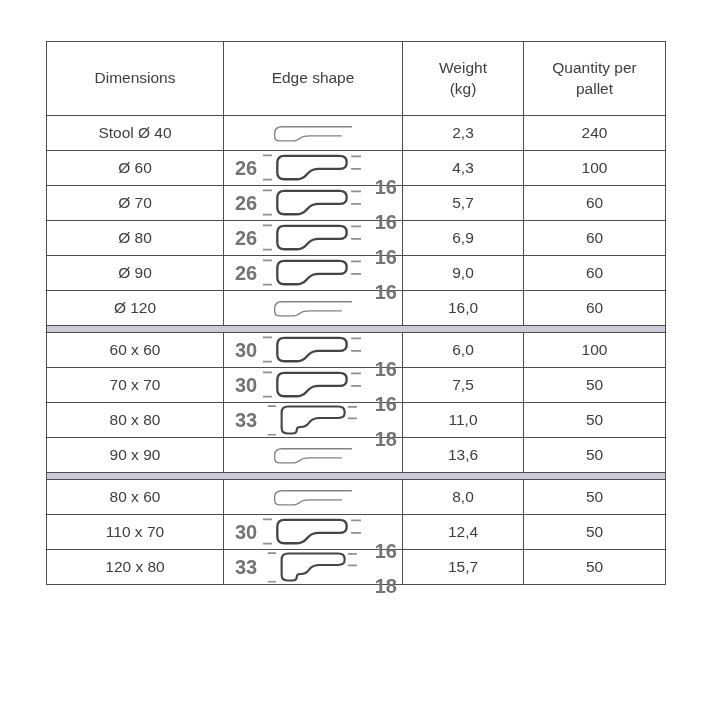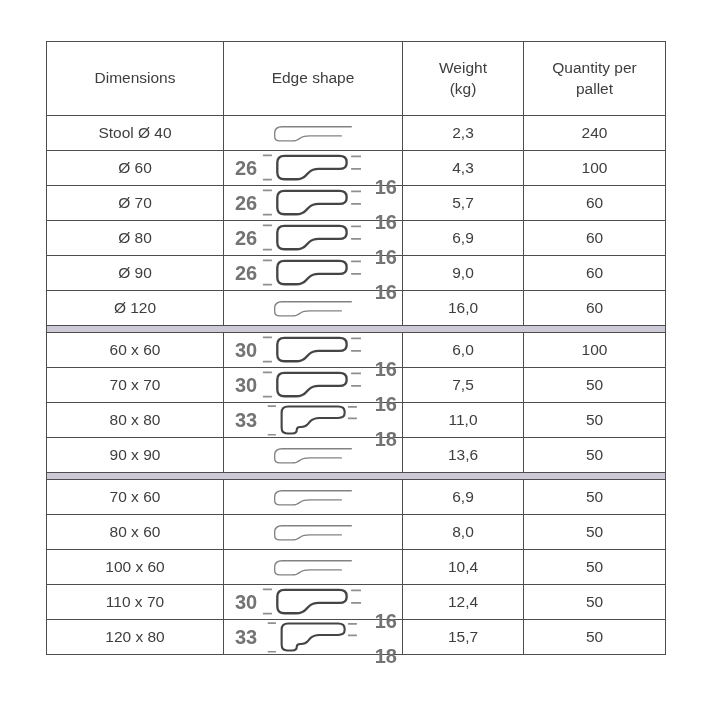--- a/index.html
+++ b/index.html
@@ -216,53 +216,29 @@
   </svg>
           </div>
     </td>
     <td><span>13,6</span></td>
     <td><span>50</span></td>
   </tr>
       <tr class="divider-row">
         <td colspan="4"></td>
       </tr>
       <tr>
-    <td><span>70 x 60</span></td>
-    <td class="c-edge">
-      <div class="edge-wrap">
-            <svg width="100" height="26" viewBox="0 0 120 30" xmlns="http://www.w3.org/2000/svg">
-    <path class="plainline" d="M 106,7.5 L 23,7.5 Q 14,7.5 14,15 L 14,19 Q 14,24.5 20,24.5 L 35,24.5 Q 41,24.5 45,21 Q 48.5,18.5 56,18.5 L 94,18.5" fill="none" stroke-width="1.6" stroke-linejoin="round" stroke-linecap="round"></path>
-  </svg>
-          </div>
-    </td>
-    <td><span>6,9</span></td>
-    <td><span>50</span></td>
-  </tr>
-      <tr>
     <td><span>80 x 60</span></td>
     <td class="c-edge">
       <div class="edge-wrap">
             <svg width="100" height="26" viewBox="0 0 120 30" xmlns="http://www.w3.org/2000/svg">
     <path class="plainline" d="M 106,7.5 L 23,7.5 Q 14,7.5 14,15 L 14,19 Q 14,24.5 20,24.5 L 35,24.5 Q 41,24.5 45,21 Q 48.5,18.5 56,18.5 L 94,18.5" fill="none" stroke-width="1.6" stroke-linejoin="round" stroke-linecap="round"></path>
   </svg>
           </div>
     </td>
     <td><span>8,0</span></td>
-    <td><span>50</span></td>
-  </tr>
-      <tr>
-    <td><span>100 x 60</span></td>
-    <td class="c-edge">
-      <div class="edge-wrap">
-            <svg width="100" height="26" viewBox="0 0 120 30" xmlns="http://www.w3.org/2000/svg">
-    <path class="plainline" d="M 106,7.5 L 23,7.5 Q 14,7.5 14,15 L 14,19 Q 14,24.5 20,24.5 L 35,24.5 Q 41,24.5 45,21 Q 48.5,18.5 56,18.5 L 94,18.5" fill="none" stroke-width="1.6" stroke-linejoin="round" stroke-linecap="round"></path>
-  </svg>
-          </div>
-    </td>
-    <td><span>10,4</span></td>
     <td><span>50</span></td>
   </tr>
       <tr>
     <td><span>110 x 70</span></td>
     <td class="c-edge">
       <div class="edge-wrap dimmed">
             <span class="dim-num left">30</span>
             <svg width="110" height="36" viewBox="0 0 120 40" xmlns="http://www.w3.org/2000/svg">
     <path class="dashes" d="M 1,6 H 11 M 1,33 H 11 M 99,7 H 110 M 99,21 H 110" fill="none" stroke-width="2"></path>
     <path class="outline" d="M 25,6.5 L 86,6.5 Q 94,6.5 94,13 L 94,15 Q 94,21 86,21 L 63,21 Q 56,21 52,25 L 49,28 Q 45,32.5 38,32.5 L 25,32.5 Q 17,32.5 17,25 L 17,14 Q 17,6.5 25,6.5 Z" fill="#ffffff" stroke-width="2.6" stroke-linejoin="round"></path>

